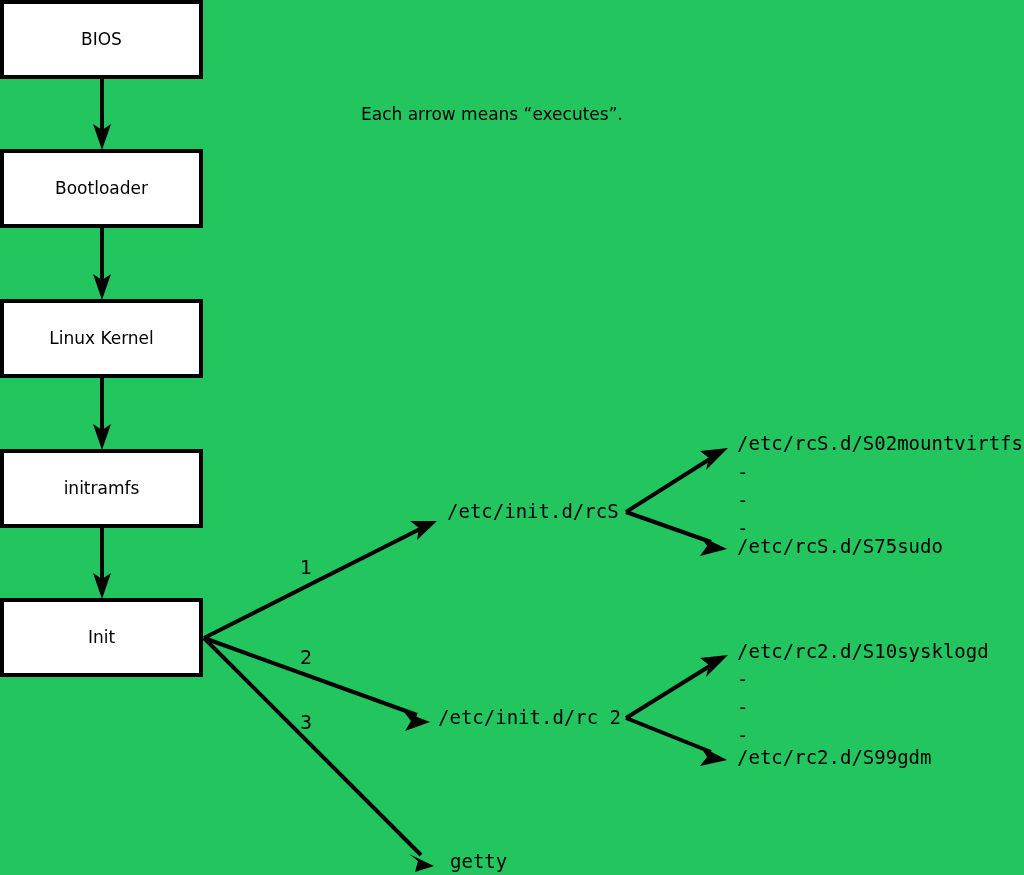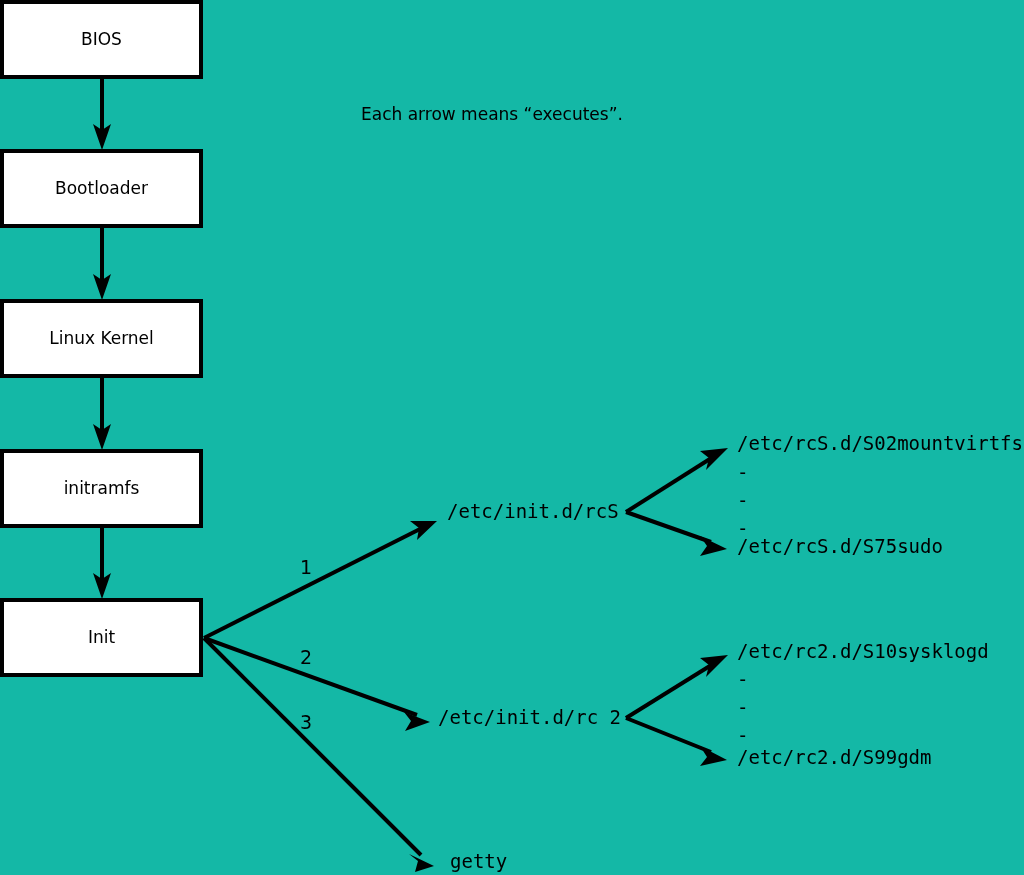--- a/index.html
+++ b/index.html
@@ -9,21 +9,21 @@
     background: #ffffff;
   }
   body {
     font-family: "Liberation Sans", sans-serif;
     color: #000000;
   }
   #canvas {
     position: relative;
     width: 1024px;
     height: 875px;
-    background: #14b8a6;
+    background: #22c55e;
     overflow: hidden;
   }
   #diagram-svg {
     position: absolute;
     top: 0;
     left: 0;
     width: 1024px;
     height: 875px;
   }
   .box-rect {

